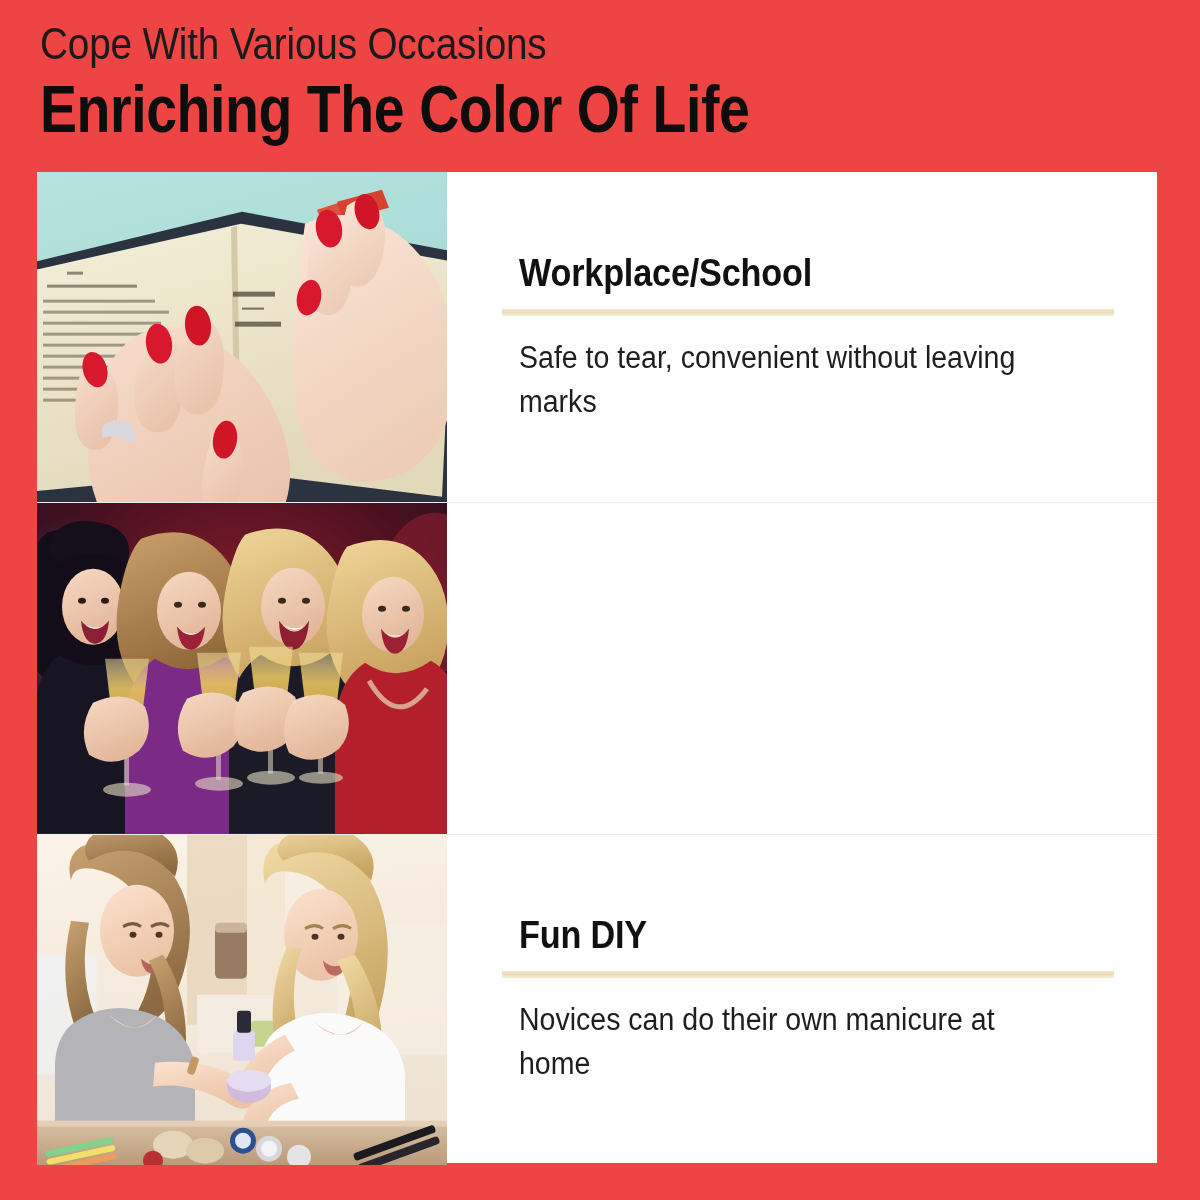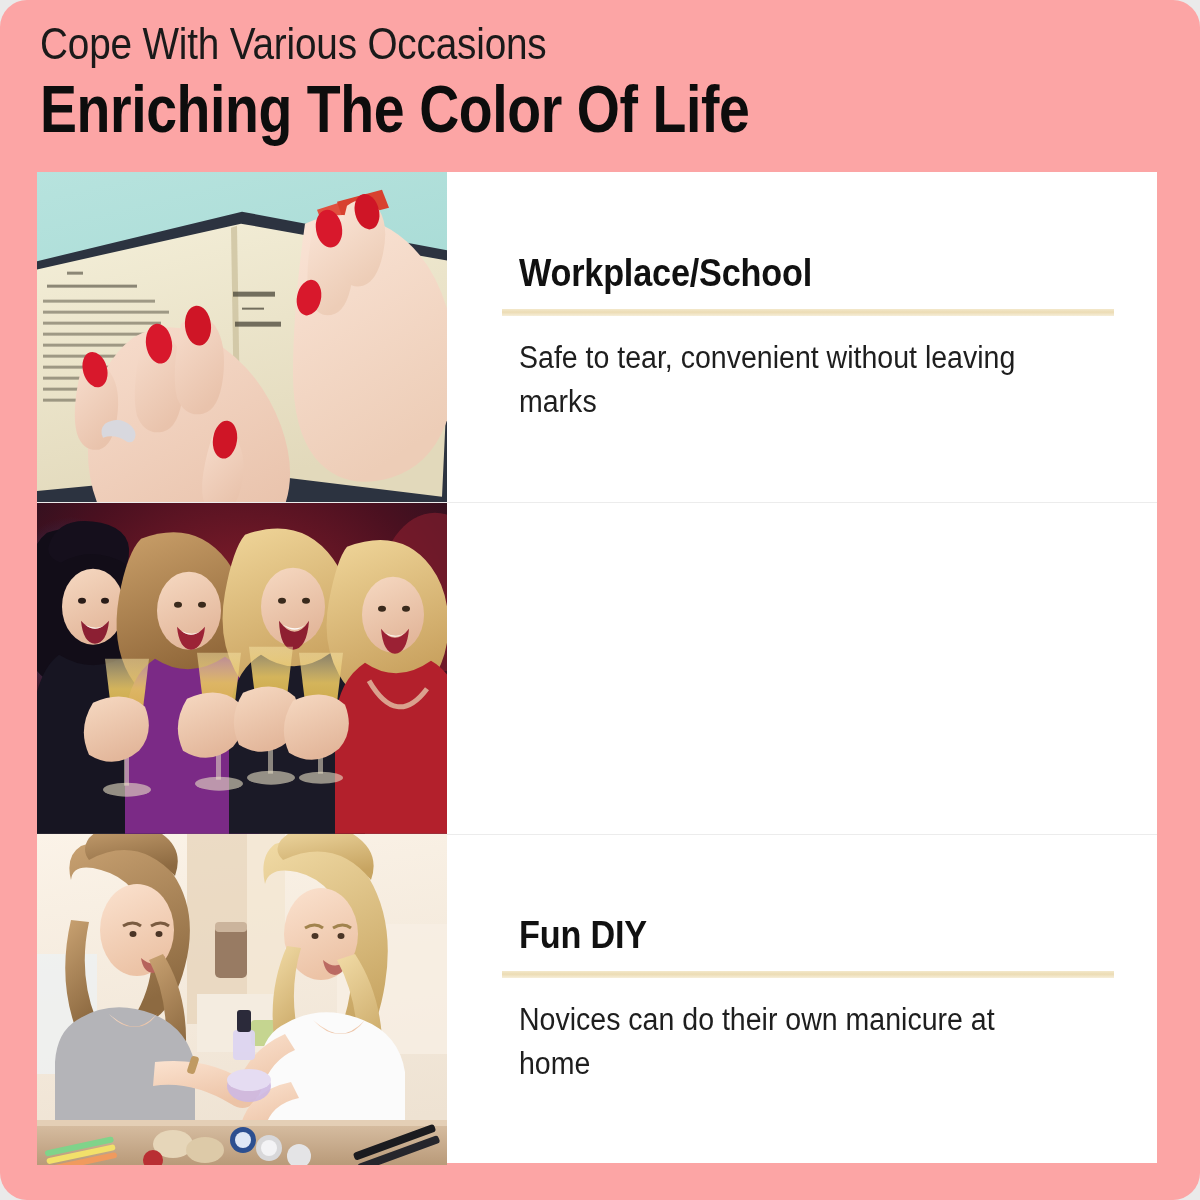--- a/index.html
+++ b/index.html
@@ -10,22 +10,21 @@
     width: 1200px;
     height: 1200px;
     background: #eaeaea;
     font-family: "Liberation Sans", sans-serif;
     overflow: hidden;
   }
   .page {
     position: relative;
     width: 1200px;
     height: 1200px;
-    background: #fca5a5;
-    border-radius: 27px;
+    background: #ef4444;
   }
 
   
   .header {
     position: absolute;
     left: 40px;
     top: 18px;
     width: 1120px;
   }
   .subtitle {
@@ -66,21 +65,21 @@
     flex-direction: column;
   }
   .row {
     position: relative;
     display: flex;
     flex-direction: row;
     align-items: stretch;
     height: 330.3px;
     border-bottom: 1px solid #ececec;
   }
-  .row:last-child { border-bottom: none; align-items: center; }
+  .row:last-child { border-bottom: none; }
 
   .thumb {
     position: relative;
     width: 410px;
     flex: 0 0 410px;
     overflow: hidden;
     background: #ddd;
   }
   .thumb svg { display: block; width: 100%; height: 100%; }
 

